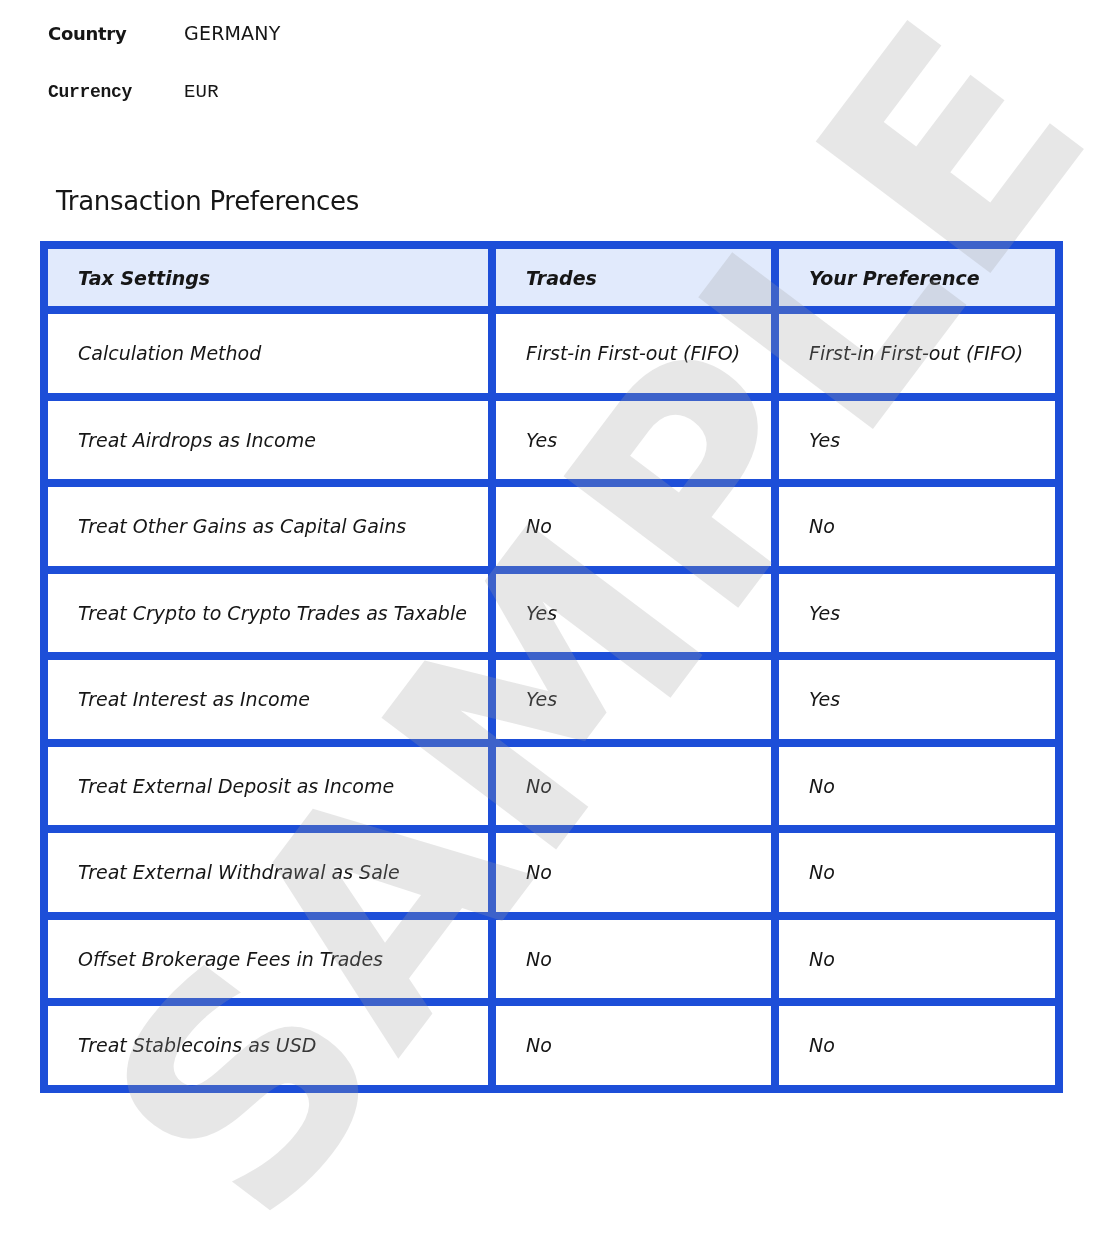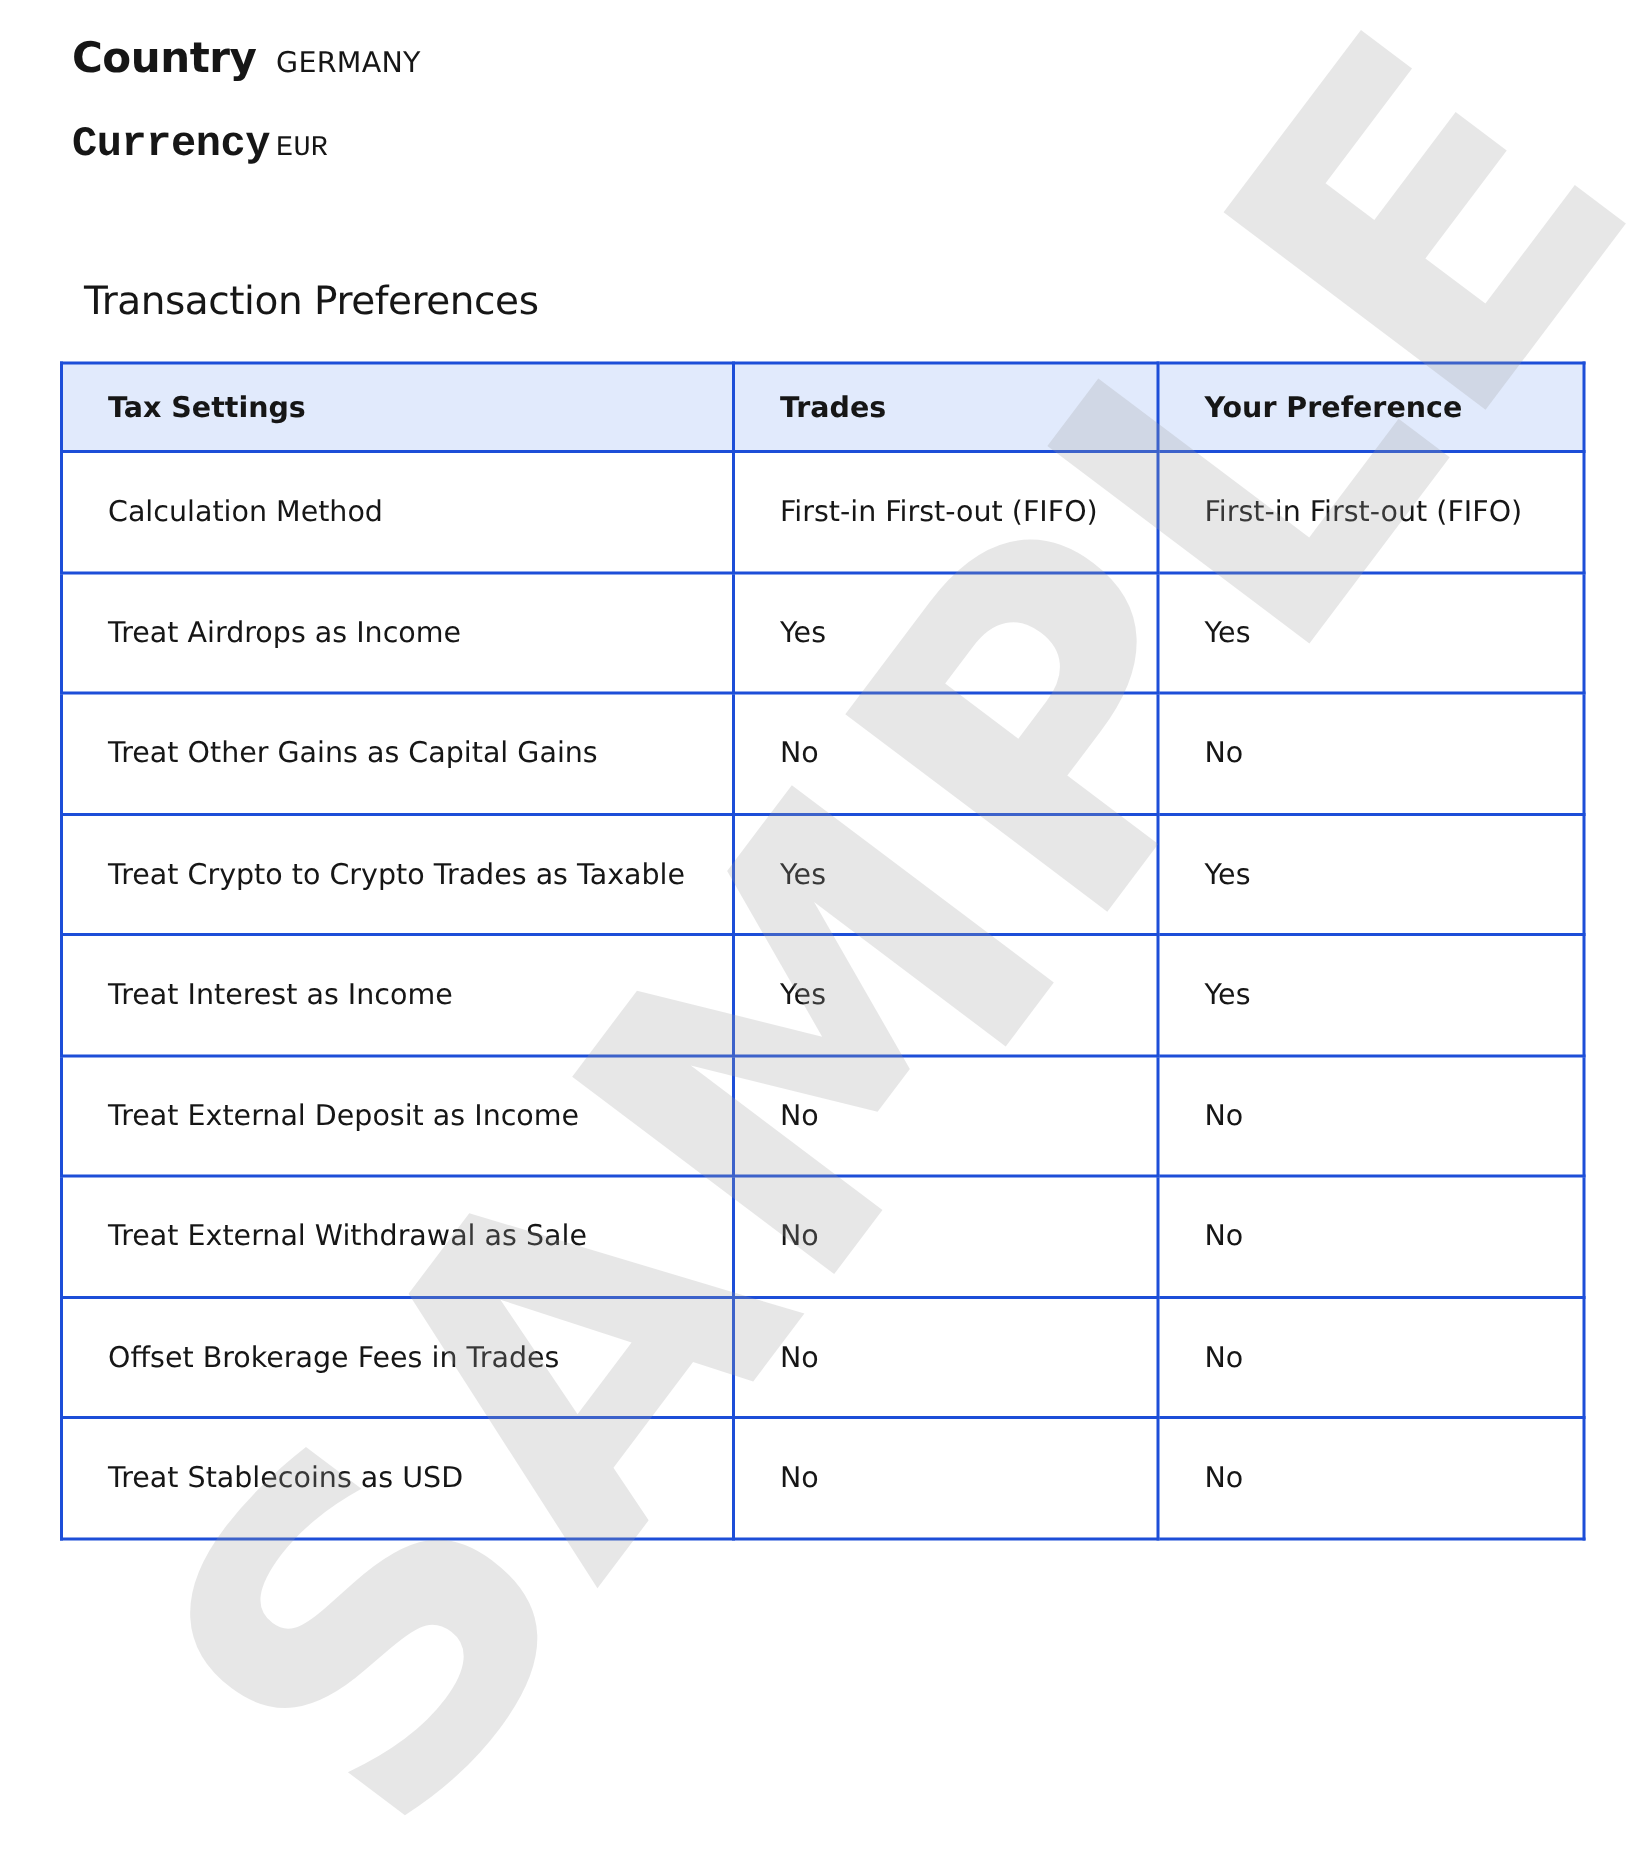--- a/index.html
+++ b/index.html
@@ -15,21 +15,21 @@
     font-family: "DejaVu Sans", "Liberation Sans", sans-serif;
     color: #161616;
   }
   .meta-row {
     position: absolute;
     left: 48px;
     display: flex;
     align-items: baseline;
   }
   .meta-label {
-    font-size: 28px;
+    font-size: 18px;
     font-weight: 600;
     width: 136px;
     letter-spacing: -0.3px;
   }
   .meta-value {
     font-size: 19px;
     font-weight: 400;
     letter-spacing: 0.2px;
   }
   .section-title {
@@ -43,26 +43,27 @@
   }
   table.prefs {
     position: absolute;
     left: 40px;
     top: 241px;
     width: 1015px;
     border-collapse: collapse;
     table-layout: fixed;
   }
   table.prefs th, table.prefs td {
-    border: 2px solid #1d4ed8;
+    border: 8px solid #1d4ed8;
     text-align: left;
     padding: 0 0 0 30px;
     font-size: 19px;
     white-space: nowrap;
     overflow: visible;
+    font-style: italic;
   }
   table.prefs th {
     background: #e1eafc;
     height: 57px;
     font-weight: 600;
   }
   table.prefs td {
     height: 78.5px;
     font-weight: 400;
   }

